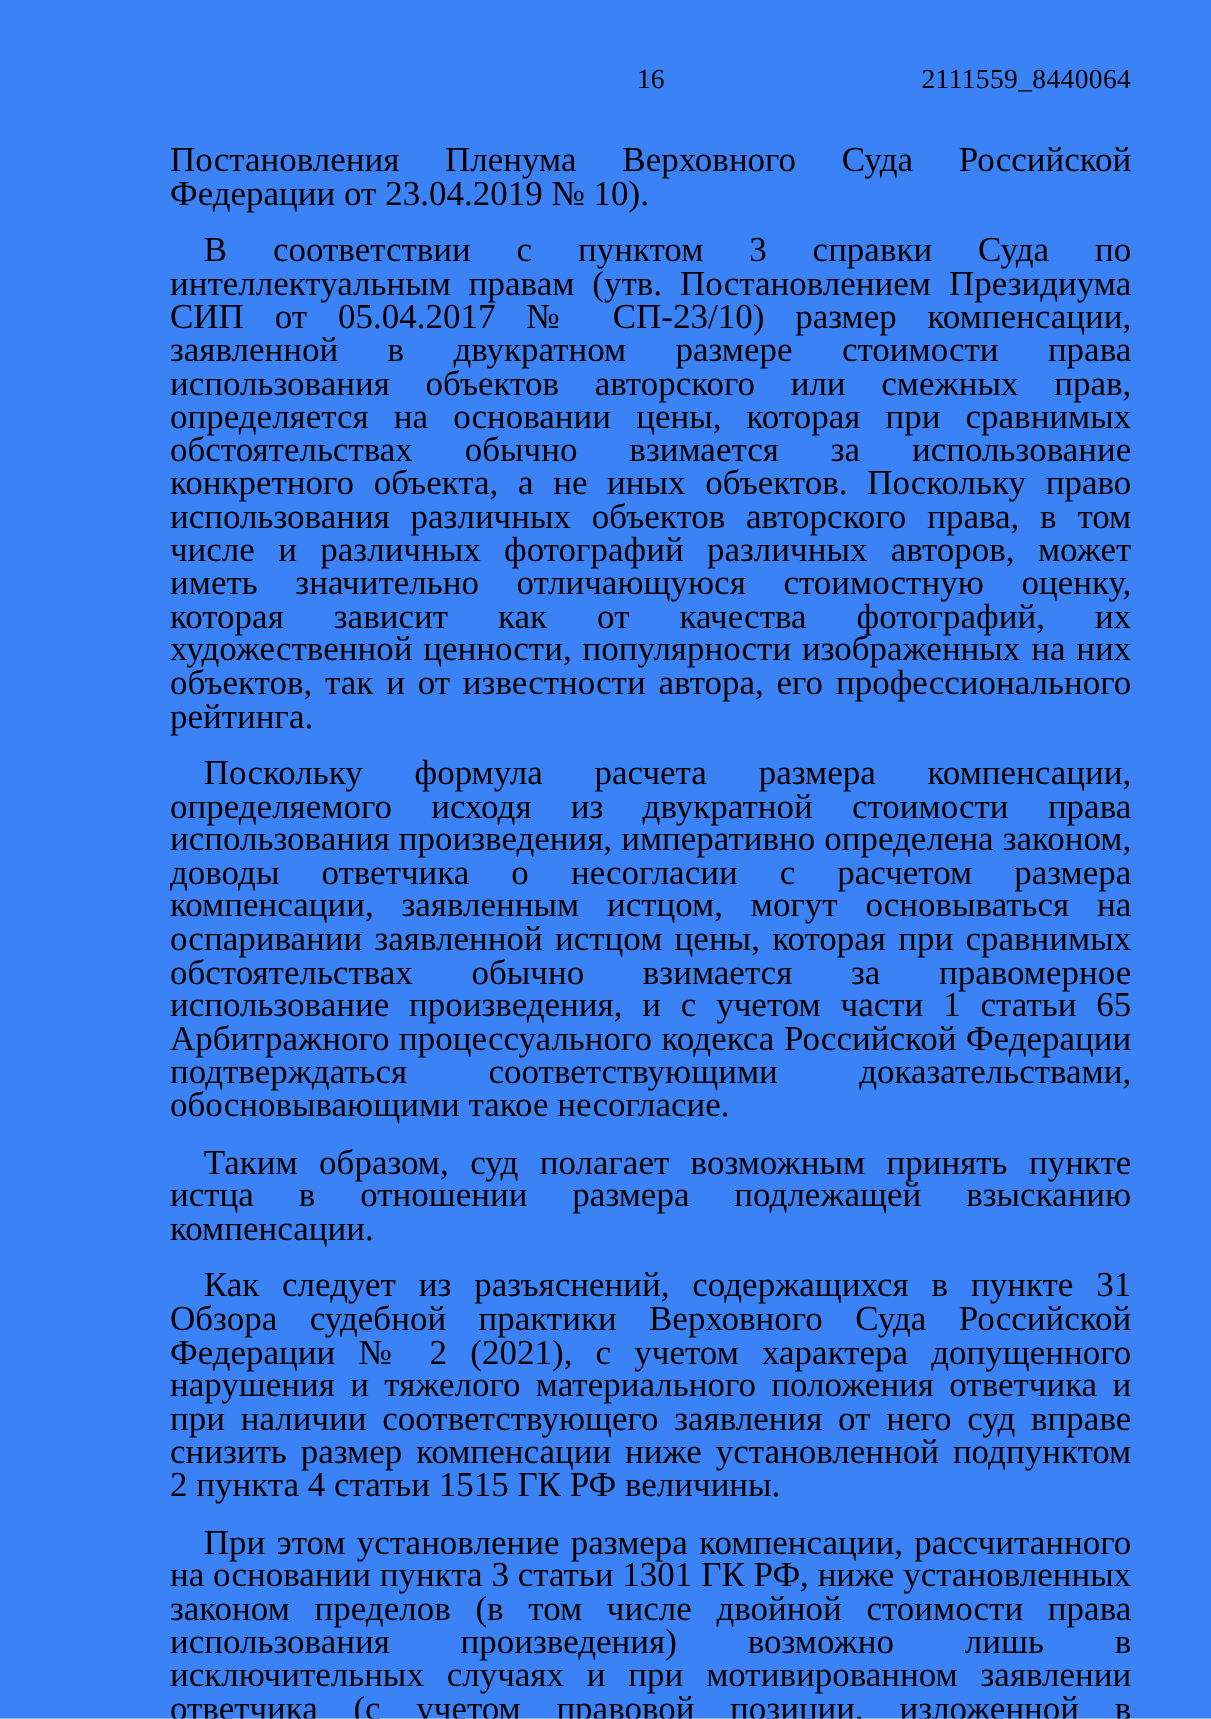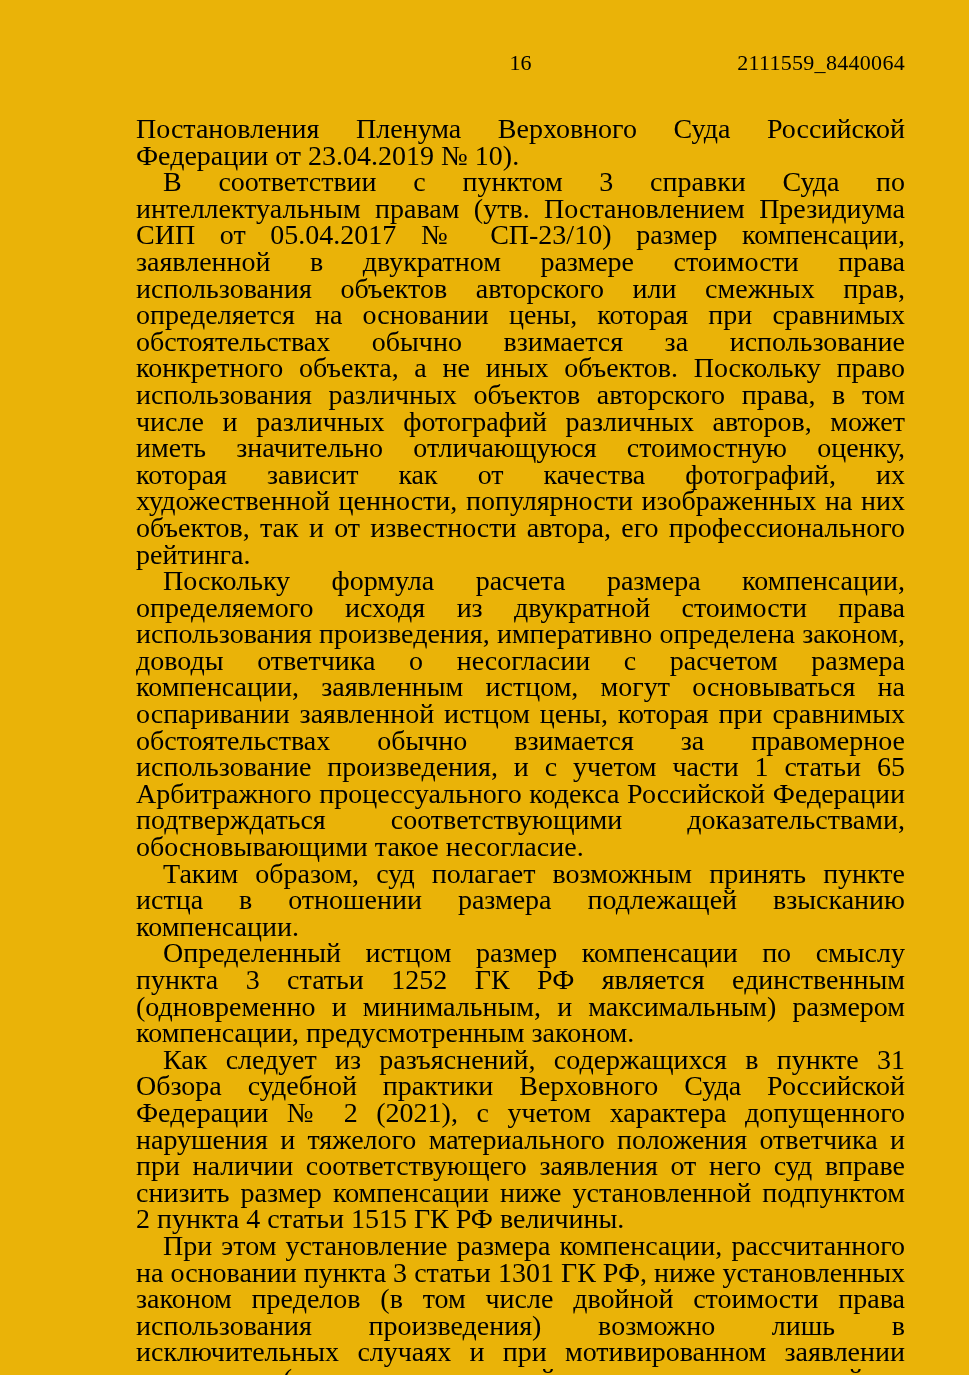--- a/index.html
+++ b/index.html
@@ -4,21 +4,21 @@
 <style>
   html, body {
     margin: 0;
     padding: 0;
     background: #ffffff;
   }
   .page {
     position: relative;
     width: 969px;
     height: 1375px;
-    background: #eab308;
+    background: #3b82f6;
     color: #000000;
     font-family: "Liberation Serif", "DejaVu Serif", serif;
     overflow: hidden;
   }
   .header {
     position: absolute;
     left: 136px;
     top: 50px;
     width: 769px;
     height: 28px;
@@ -46,34 +46,34 @@
     font-size: 28px;
     line-height: 26.6px;
     text-align: justify;
   }
   .para {
     margin: 0;
     padding: 0;
   }
   .para.indent {
     text-indent: 27px;
+    margin-top: 19px;
   }
 </style>
 </head>
 <body>
 
 <div class="page">
   <header class="header">
     <span class="page-number">16</span>
     <span class="doc-id">2111559_8440064</span>
   </header>
 
   <main class="body-text">
 
   <p class="para">Постановления Пленума Верховного Суда Российской Федерации от 23.04.2019 № 10).</p>
       <p class="para indent">В соответствии с пунктом 3 справки Суда по интеллектуальным правам (утв. Постановлением Президиума СИП от 05.04.2017 № СП-23/10) размер компенсации, заявленной в двукратном размере стоимости права использования объектов авторского или смежных прав, определяется на основании цены, которая при сравнимых обстоятельствах обычно взимается за использование конкретного объекта, а не иных объектов. Поскольку право использования различных объектов авторского права, в том числе и различных фотографий различных авторов, может иметь значительно отличающуюся стоимостную оценку, которая зависит как от качества фотографий, их художественной ценности, популярности изображенных на них объектов, так и от известности автора, его профессионального рейтинга.</p>
       <p class="para indent">Поскольку формула расчета размера компенсации, определяемого исходя из двукратной стоимости права использования произведения, императивно определена законом, доводы ответчика о несогласии с расчетом размера компенсации, заявленным истцом, могут основываться на оспаривании заявленной истцом цены, которая при сравнимых обстоятельствах обычно взимается за правомерное использование произведения, и с учетом части 1 статьи 65 Арбитражного процессуального кодекса Российской Федерации подтверждаться соответствующими доказательствами, обосновывающими такое несогласие.</p>
       <p class="para indent">Таким образом, суд полагает возможным принять пункте истца в отношении размера подлежащей взысканию компенсации.</p>
-      <p class="para indent">Определенный истцом размер компенсации по смыслу пункта 3 статьи 1252 ГК РФ является единственным (одновременно и минимальным, и максимальным) размером компенсации, предусмотренным законом.</p>
       <p class="para indent">Как следует из разъяснений, содержащихся в пункте 31 Обзора судебной практики Верховного Суда Российской Федерации № 2 (2021), с учетом характера допущенного нарушения и тяжелого материального положения ответчика и при наличии соответствующего заявления от него суд вправе снизить размер компенсации ниже установленной подпунктом 2 пункта 4 статьи 1515 ГК РФ величины.</p>
       <p class="para indent">При этом установление размера компенсации, рассчитанного на основании пункта 3 статьи 1301 ГК РФ, ниже установленных законом пределов (в том числе двойной стоимости права использования произведения) возможно лишь в исключительных случаях и при мотивированном заявлении ответчика (с учетом правовой позиции, изложенной в постановлениях Конституционного Суда Российской Федерации от 24.07.2020 № 40-П, от 13.12.2016 № 28-П).</p>
     </main>
 </div>
 
 </body></html>

